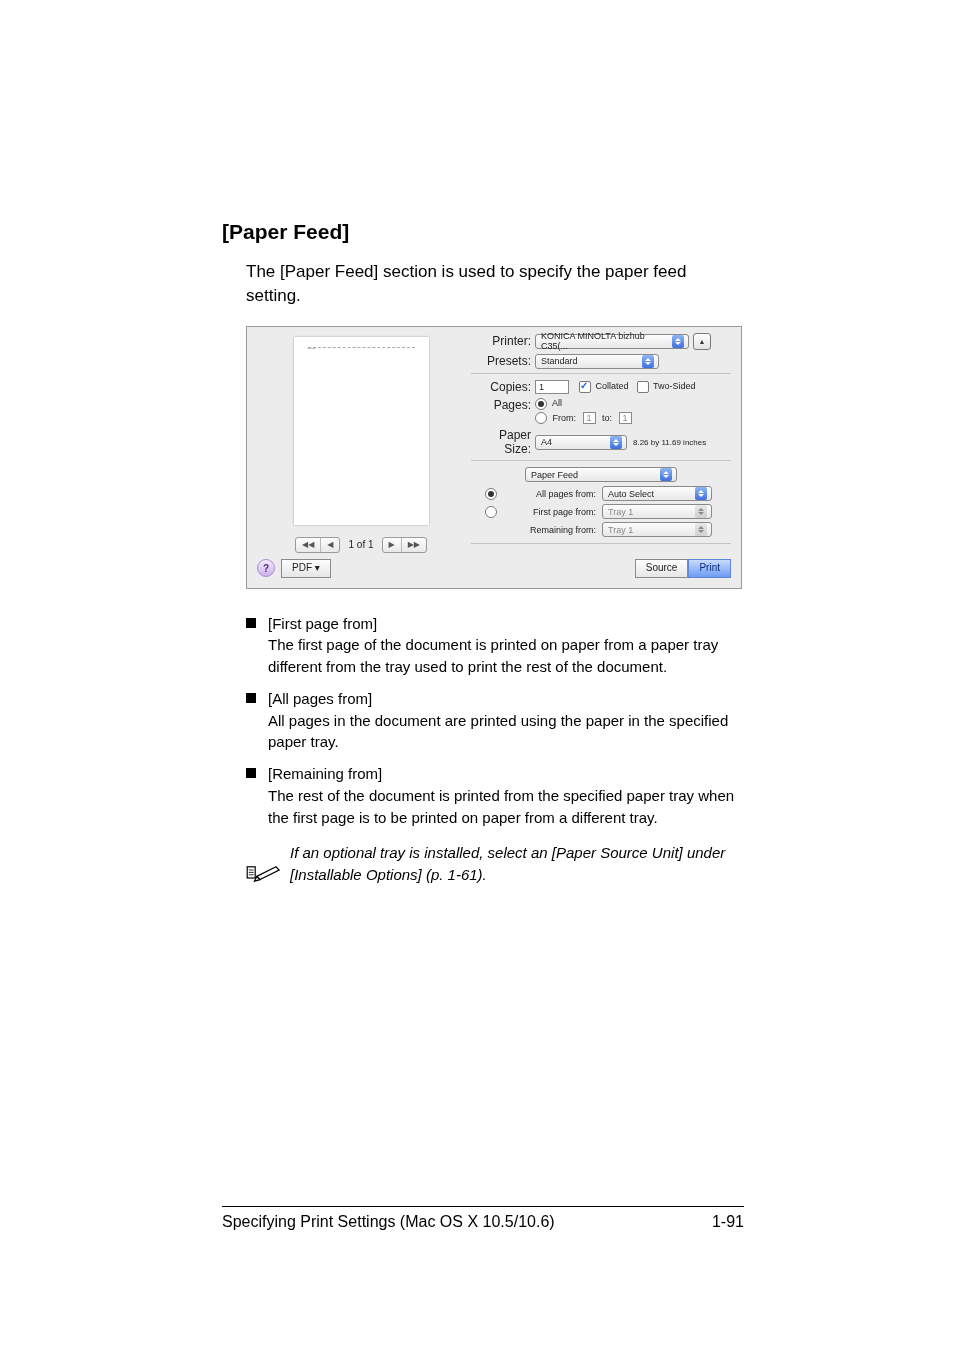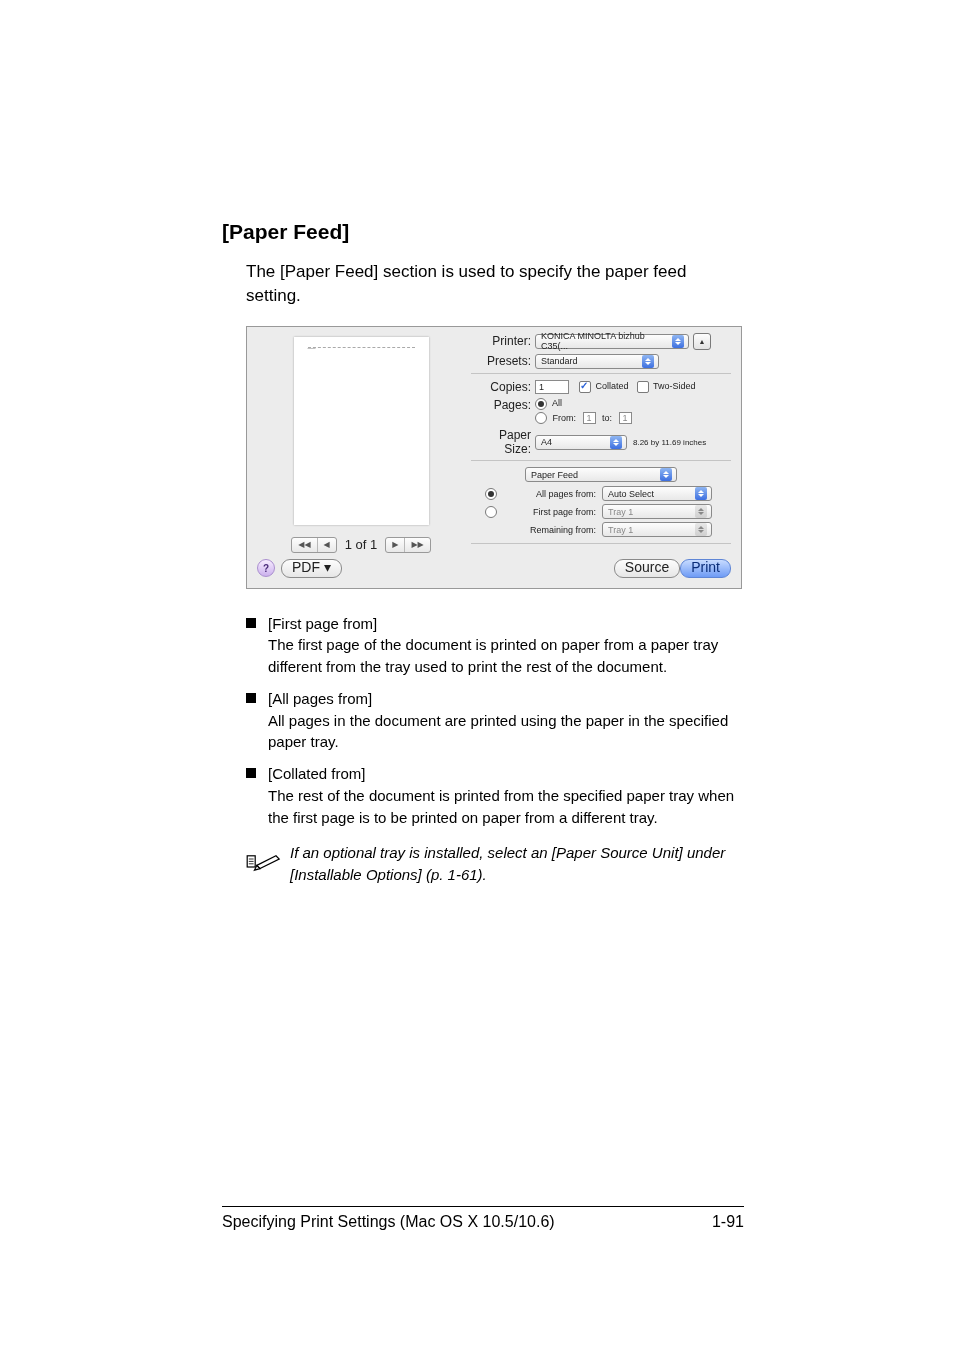--- a/index.html
+++ b/index.html
@@ -80,21 +80,21 @@
     height: 14px;
   }
   .seg span {
     font-size: 8px;
     padding: 0 6px;
     line-height: 14px;
     border-right: 1px solid #b8b8b8;
     color:#555;
   }
   .seg span:last-child { border-right: none; }
-  .pager-label { font-size: 13px; margin: 0 4px; }
+  .pager-label { font-size: 10px; margin: 0 4px; }
 
   .form-col {
     flex: 1;
     padding-left: 6px;
   }
   .row {
     display: flex;
     align-items: center;
     margin-bottom: 4px;
   }
@@ -190,36 +190,36 @@
     padding: 6px 10px 10px 10px;
   }
   .help{
     width:16px;height:16px;border-radius:50%;
     background:linear-gradient(#f7ecff,#cbb1ed);
     display:flex;align-items:center;justify-content:center;
     color:#4a2c7a;font-weight:bold;font-size:10px;margin-right:6px;
     border:1px solid #aa8ecf;
   }
   .pillbtn{
-    height:17px;border:1px solid #8a8a8a;border-radius:9px;
+    height:17px;border:1px solid #8a8a8a;border-radius:0;
     background:linear-gradient(#fdfdfd,#e6e6e6);
-    font-size:14px;padding:0 10px;line-height:15px;display:inline-block;
+    font-size:10px;padding:0 10px;line-height:15px;display:inline-block;
   }
   .pillbtn.blue{
     background:linear-gradient(#c7dbff,#6e9bf5);
     border-color:#5f86d6;color:#0a2d78;
   }
 
   
   .bul { list-style:none; padding:0; margin: 12px 0 0 24px; }
   .bul > li { font-size:15px; line-height:1.45; margin-bottom:10px; position:relative; padding-left:22px;}
   .bul > li::before{
     content:""; position:absolute; left:0; top:5px; width:10px; height:10px; background:#000;
   }
-  .note-row{ display:flex; align-items:center; margin:14px 0 0 22px; }
+  .note-row{ display:flex; align-items:flex-end; margin:14px 0 0 22px; }
   .note-ico{
     width:40px;height:24px;flex:none;margin-right:6px;margin-top:-2px;
   }
   .note-ico svg{width:100%;height:100%;}
   .note-txt{ font-style:italic; font-size:15px; line-height:1.45; }
 
   .footer-rule{ border-top:1px solid #000; margin-top:320px; }
   .footer-line{ display:flex; justify-content:space-between; font-size:16px; padding-top:6px;gap:25px;}
 </style>
 </head>
@@ -348,21 +348,21 @@
   <ul class="bul">
     <li>
       <span>[First page from]</span><br>
       <span>The first page of the document is printed on paper from a paper tray different from the tray used to print the rest of the document.</span>
     </li>
     <li>
       <span>[All pages from]</span><br>
       <span>All pages in the document are printed using the paper in the specified paper tray.</span>
     </li>
     <li>
-      <span>[Collated from]</span><br>
+      <span>[Remaining from]</span><br>
       <span>The rest of the document is printed from the specified paper tray when the first page is to be printed on paper from a different tray.</span>
     </li>
   </ul>
 
   <div class="note-row">
     <span class="note-ico">
       <svg viewBox="0 0 50 30">
         <rect x="4" y="6" width="10" height="14" fill="none" stroke="#000" stroke-width="1.5"></rect>
         <line x1="6" y1="10" x2="12" y2="10" stroke="#000"></line>
         <line x1="6" y1="13" x2="12" y2="13" stroke="#000"></line>

